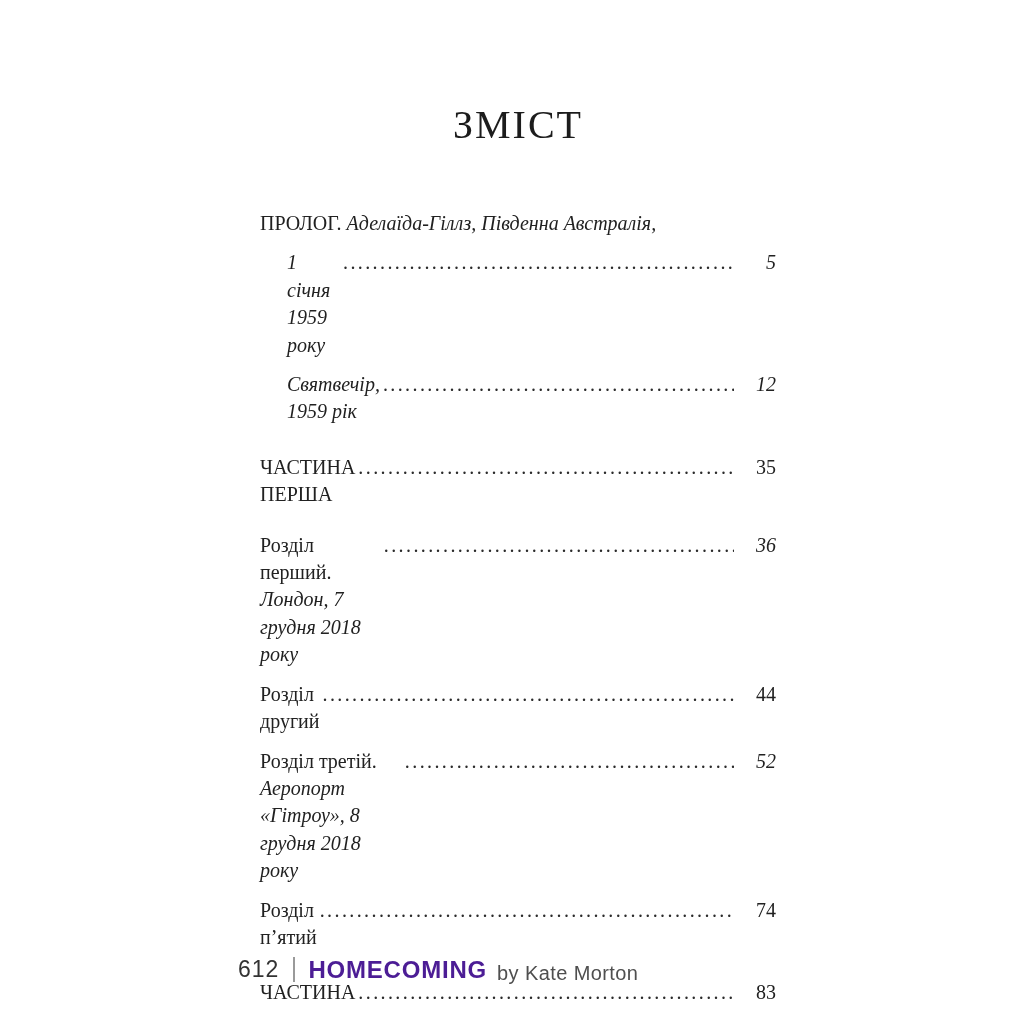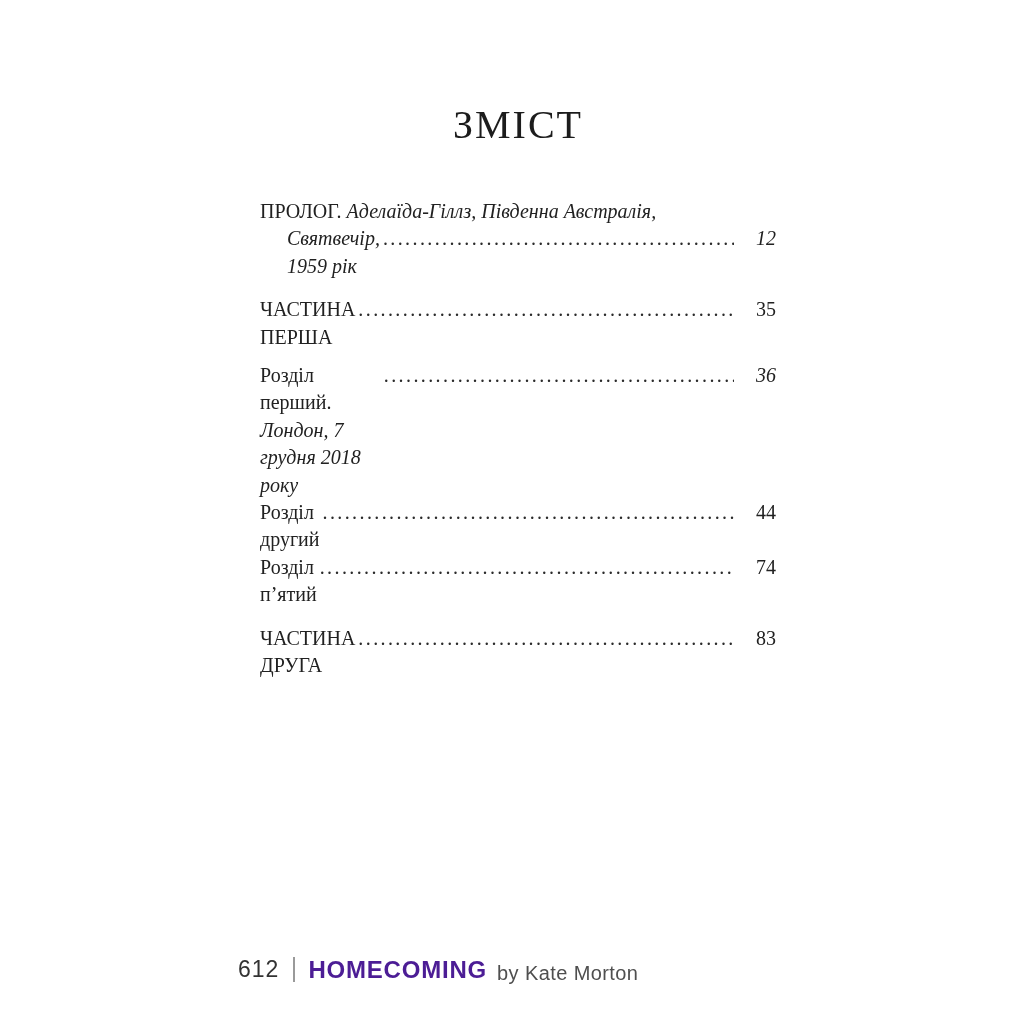--- a/index.html
+++ b/index.html
@@ -36,21 +36,21 @@
     font-size: 20px;
     line-height: 27.4px;
     color: #212121;
   }
   .row {
     display: flex;
     align-items: baseline;
   }
   .row.cont { padding-left: 27px; }
   .row.part { margin-top: 16px; margin-bottom: 11px; }
-  .label { white-space: pre-wrap; }
+  .label { white-space: pre-wrap; margin-top: 12px; }
   .it { font-style: italic; }
   .leader {
     flex: 1 1 auto;
     overflow: hidden;
     white-space: nowrap;
     margin-left: 3px;
     margin-right: 6px;
     color: #2b2b2b;
   }
   .leader::after {
@@ -103,38 +103,48 @@
 
 <div class="page">
 
   <h1 class="toc-title">ЗМІСТ</h1>
 
   <nav class="toc">
       <div class="row head">
         <span class="label"><span>ПРОЛОГ. </span><span class="it">Аделаїда-Гіллз, Південна Австралія,</span></span>
       </div>
       <div class="row cont">
+        <span class="label"><span class="it">1 січня 1959 року</span></span>
+        <span class="leader"></span>
+        <span class="pagenum it">5</span>
+      </div>
+      <div class="row cont">
         <span class="label"><span class="it">Святвечір, 1959 рік</span></span>
         <span class="leader"></span>
         <span class="pagenum it">12</span>
       </div>
       <div class="row part">
         <span class="label"><span>ЧАСТИНА ПЕРША </span></span>
         <span class="leader"></span>
         <span class="pagenum">35</span>
       </div>
       <div class="row chapter">
         <span class="label"><span>Розділ перший. </span><span class="it">Лондон, 7 грудня 2018 року </span></span>
         <span class="leader"></span>
         <span class="pagenum it">36</span>
       </div>
       <div class="row chapter">
         <span class="label"><span>Розділ другий </span></span>
         <span class="leader"></span>
         <span class="pagenum">44</span>
+      </div>
+      <div class="row chapter">
+        <span class="label"><span>Розділ третій. </span><span class="it">Аеропорт «Гітроу», 8 грудня 2018 року </span></span>
+        <span class="leader"></span>
+        <span class="pagenum it">52</span>
       </div>
       <div class="row chapter">
         <span class="label"><span>Розділ п’ятий </span></span>
         <span class="leader"></span>
         <span class="pagenum">74</span>
       </div>
       <div class="row part">
         <span class="label"><span>ЧАСТИНА ДРУГА</span></span>
         <span class="leader"></span>
         <span class="pagenum">83</span>

